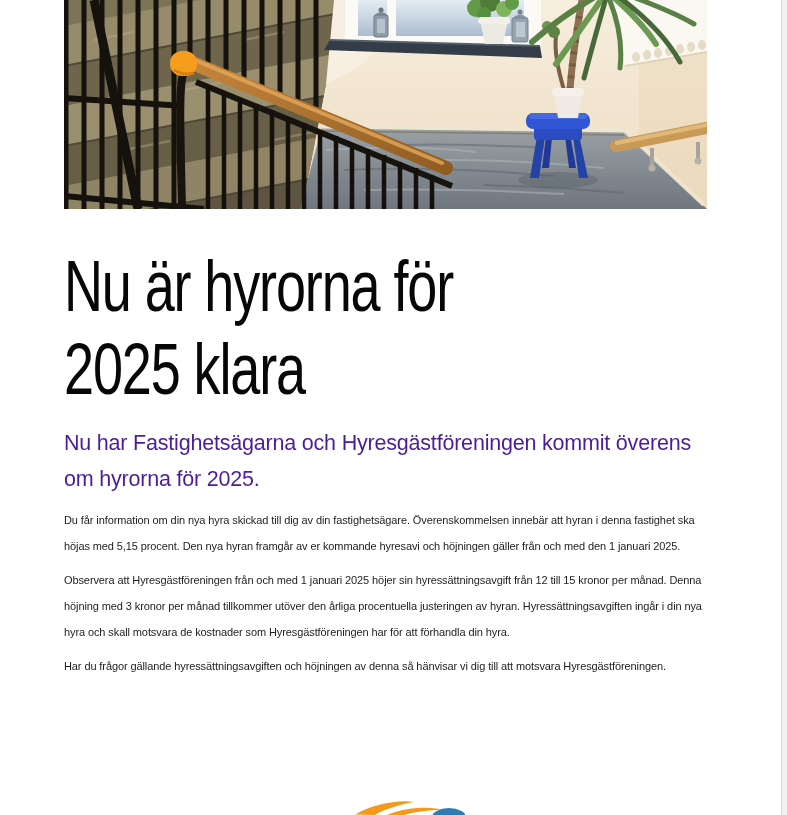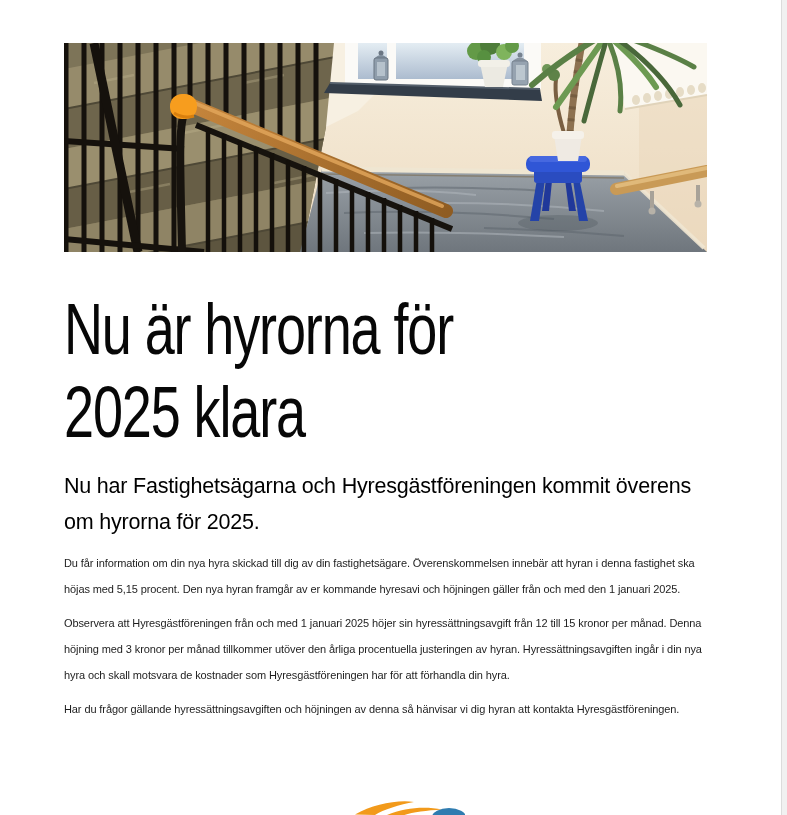--- a/index.html
+++ b/index.html
@@ -1,33 +1,33 @@
 <!DOCTYPE html>
 <html><head>
 <meta charset="utf-8">
 <style>
   html,body{margin:0;padding:0;}
   body{
     width:787px;height:815px;position:relative;overflow:hidden;
     background:#ffffff;
     font-family:"Liberation Sans",sans-serif;
   }
-  .content{margin-left:64px;width:643px;margin-top:43px;}
+  .content{margin-left:64px;width:643px;}
   .hero{width:643px;height:209px;display:block;}
   .hero svg{display:block;}
   h1.page-title{
     margin:36px 0 14px 0;
     font-size:72px;line-height:83px;font-weight:400;
     color:#070707;letter-spacing:-1.5px;
     transform:scaleX(0.75);transform-origin:left top;
     white-space:nowrap;
   }
   h1.page-title .t-line{display:block;}
   .lead{
-    font-size:21.5px;line-height:36px;color:#000000;
+    font-size:21.5px;line-height:36px;color:#4c1d95;
     margin:0 0 10px 0;letter-spacing:-0.2px;
   }
   p.body-par{
     font-size:11px;line-height:26px;color:#1d1d1d;
     margin:0 0 8px 0;letter-spacing:-0.1px;
   }
   .brand-logo{
     position:absolute;left:353px;top:800px;width:112px;height:15px;overflow:hidden;
   }
   .scrollbar-track{
@@ -199,21 +199,21 @@
 
   <h1 class="page-title">
     <span class="t-line">Nu är hyrorna för</span>
     <span class="t-line">2025 klara</span>
   </h1>
 
   <p class="lead">Nu har Fastighetsägarna och Hyresgästföreningen kommit överens om hyrorna för 2025.</p>
 
   <p class="body-par">Du får information om din nya hyra skickad till dig av din fastighetsägare. Överenskommelsen innebär att hyran i denna fastighet ska höjas med 5,15 procent. Den nya hyran framgår av er kommande hyresavi och höjningen gäller från och med den 1 januari 2025.</p>
   <p class="body-par">Observera att Hyresgästföreningen från och med 1 januari 2025 höjer sin hyressättningsavgift från 12 till 15 kronor per månad. Denna höjning med 3 kronor per månad tillkommer utöver den årliga procentuella justeringen av hyran. Hyressättningsavgiften ingår i din nya hyra och skall motsvara de kostnader som Hyresgästföreningen har för att förhandla din hyra.</p>
-  <p class="body-par">Har du frågor gällande hyressättningsavgiften och höjningen av denna så hänvisar vi dig hyran att kontakta Hyresgästföreningen.</p>
+  <p class="body-par">Har du frågor gällande hyressättningsavgiften och höjningen av denna så hänvisar vi dig till att motsvara Hyresgästföreningen.</p>
 
 </div>
 
 <div class="brand-logo">
   <svg width="112" height="15" viewBox="0 0 112 15" xmlns="http://www.w3.org/2000/svg">
     <path d="M2,14.5 C20,4.5 44,-0.5 61,2 C47,4.5 30,9.5 22,15 Z" fill="#f29a1b"></path>
     <path d="M34,15 C52,7.5 72,6 89,9.5 C73,10.5 58,12.5 50,15.5 Z" fill="#f29a1b"></path>
     <ellipse cx="96" cy="17" rx="17" ry="9" fill="#2f7cb0"></ellipse>
   </svg>
 </div>

